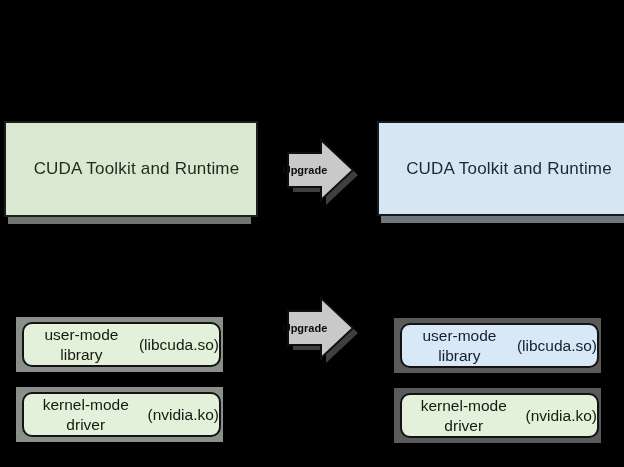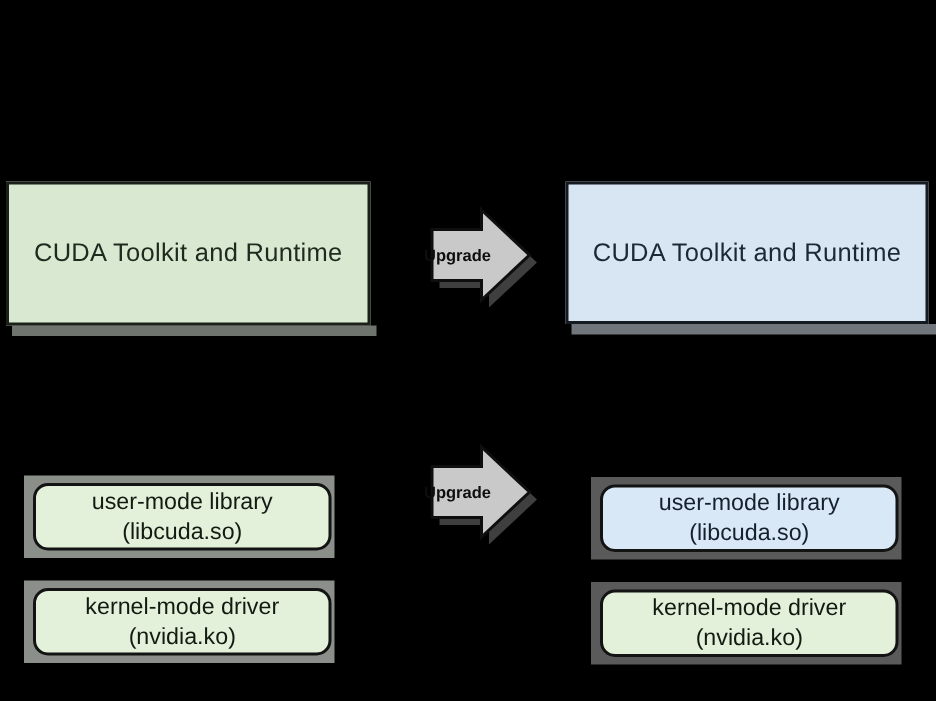--- a/index.html
+++ b/index.html
@@ -10,41 +10,42 @@
     font-family:"Liberation Sans","DejaVu Sans",sans-serif;
     overflow:hidden;
   }
   
   .bigbox{
     position:absolute;
     display:flex;align-items:center;justify-content:center;
     text-align:center;
     font-size:17px;
     letter-spacing:.2px;
+    padding-left:11px;
   }
   .bigbox.green{
     left:4px;top:121px;width:239px;height:92px;
     background:#d9e8d0;border:2px solid #1b201b;color:#1f2a1f;
   }
   .bigbox.blue{
     left:377px;top:121px;width:238px;height:91px;
     background:#d8e6f4;border:2px solid #161b20;color:#1b2936;
   }
   .bigshadow{position:absolute;height:7px;width:243px;}
   .bigshadow.left{left:8px;top:217px;background:#6f746f;}
   .bigshadow.right{left:381px;top:216px;background:#71767c;}
   
   .backrect{position:absolute;width:207px;height:55px;}
   .backrect.l{background:#8a8f8a;}
   .backrect.r{background:#5a5a5a;}
   .roundbox{
     position:absolute;
     width:195px;height:41px;
     border:2px solid #131313;border-radius:10px;
-    display:flex;flex-direction:column;align-items:center;justify-content:center;
+    display:flex;flex-direction:row;align-items:center;justify-content:center;
     text-align:center;font-size:15.5px;line-height:20px;
   }
   .roundbox.green{background:#e3f0da;color:#121b12;}
   .roundbox.blue{background:#d9e8f7;color:#14202c;}
   
   .pos-l1{left:22px;top:322px;} .back-l1{left:16px;top:317px;}
   .pos-l2{left:22px;top:392px;} .back-l2{left:16px;top:387px;}
   .pos-r1{left:400px;top:323px;} .back-r1{left:394px;top:318px;}
   .pos-r2{left:400px;top:393px;} .back-r2{left:394px;top:388px;}
   

